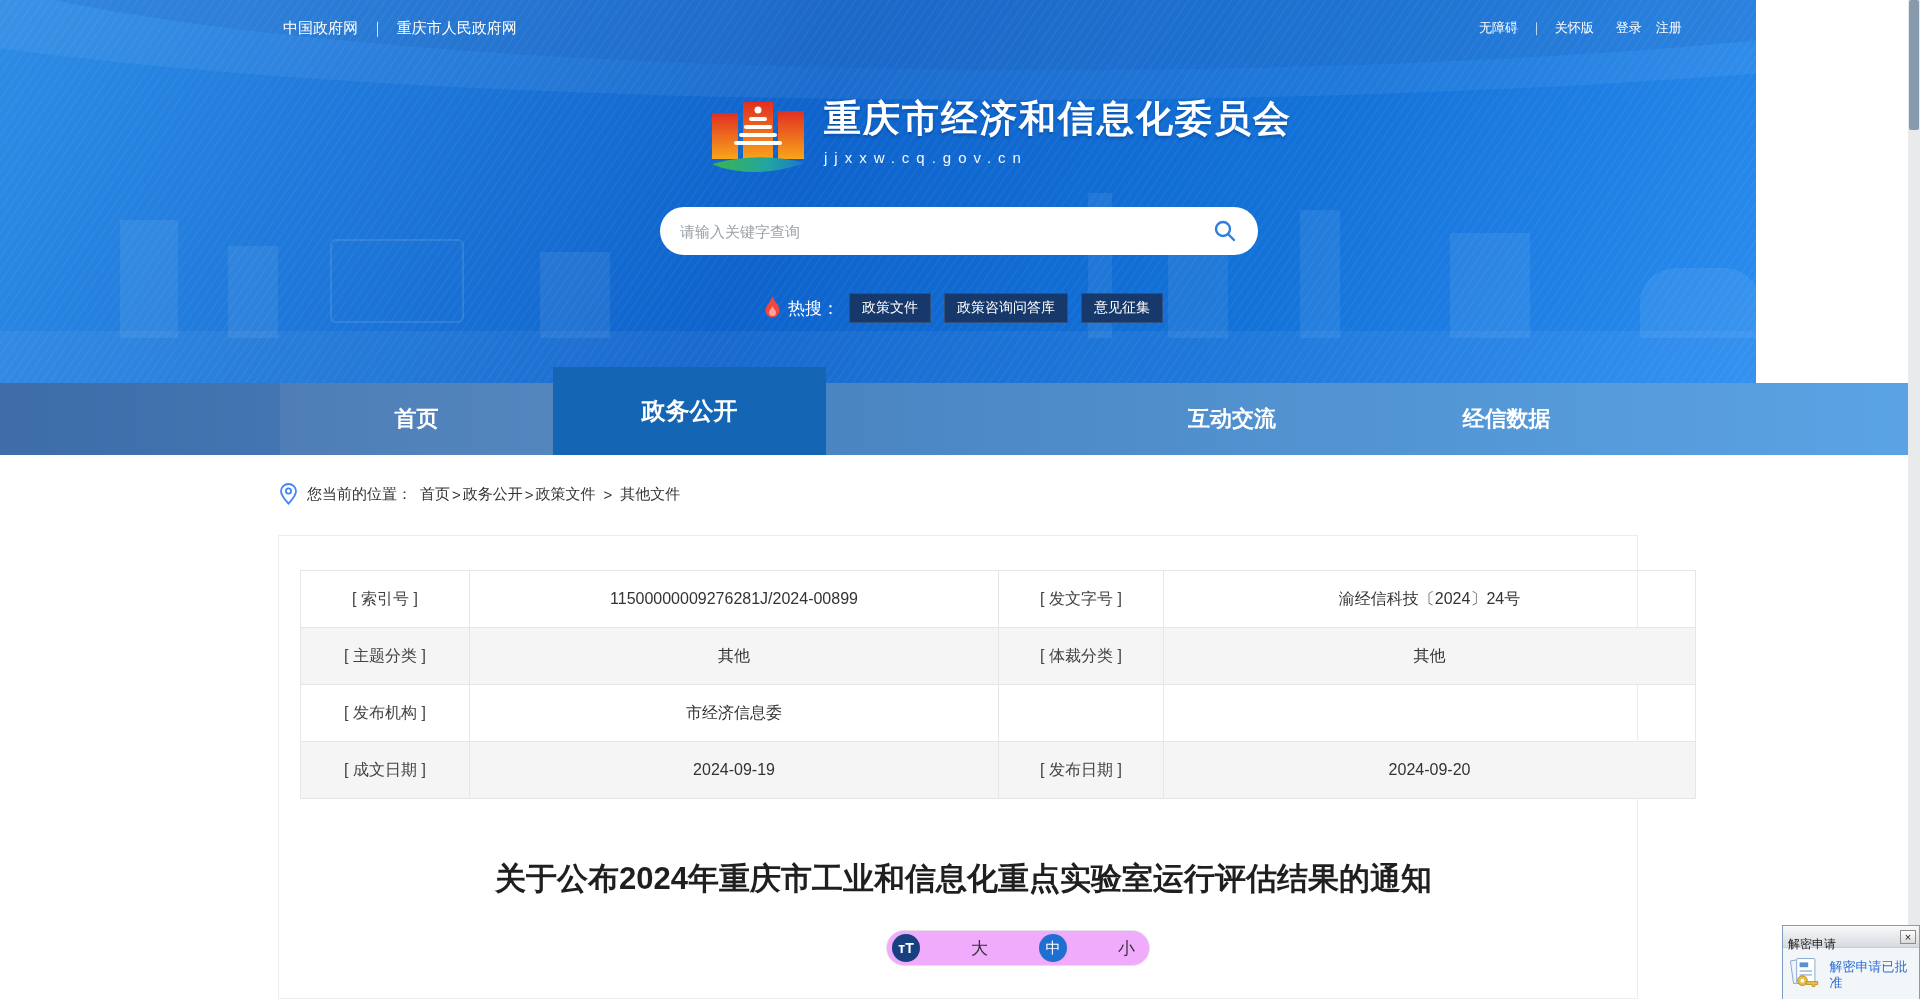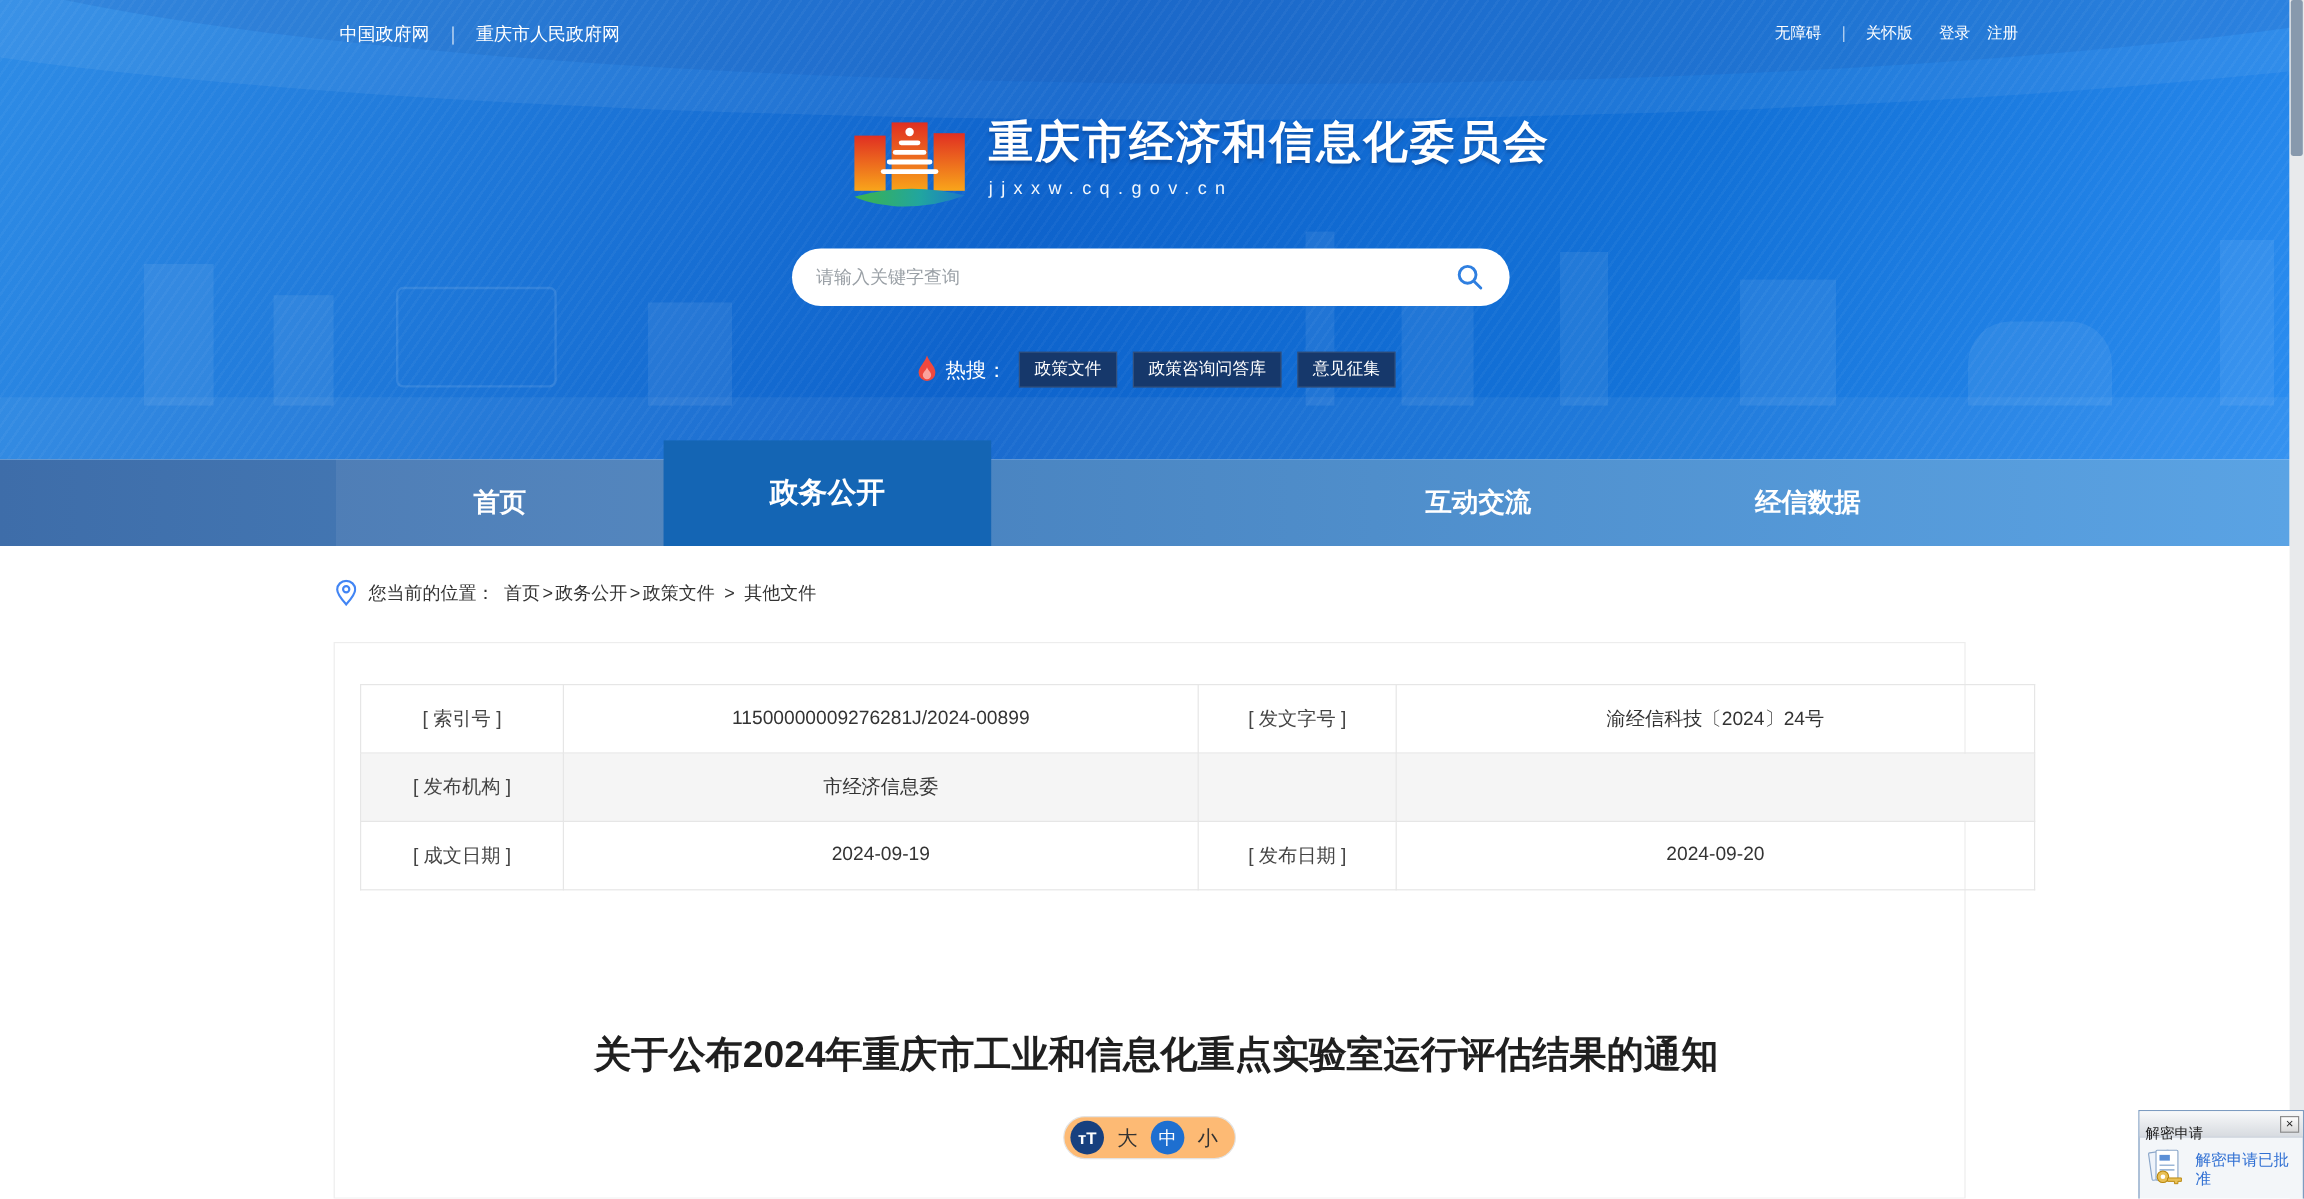--- a/index.html
+++ b/index.html
@@ -1,20 +1,20 @@
 <!DOCTYPE html>
 <html><head>
 <meta charset="utf-8">
 <style>
   html,body{margin:0;padding:0;background:#fff;}
   #page{position:relative;width:1920px;height:999px;overflow:hidden;
         font-family:"Liberation Sans","DejaVu Sans",sans-serif;background:#fff;}
 
   
-  .banner{position:absolute;left:0;top:0;width:1908px;height:383px;
+  .banner{position:absolute;left:0;top:0;width:1756px;height:383px;
     background:linear-gradient(115deg,#2e8ce6 0%,#0e63cc 45%,#1372d8 72%,#2b8df0 100%);overflow:hidden;}
   .banner .stripes{position:absolute;inset:0;
     background:repeating-linear-gradient(125deg,rgba(255,255,255,0.035) 0 2px,transparent 2px 7px);}
   .wave{position:absolute;left:-250px;top:-160px;width:2500px;height:260px;border-radius:50%;
     background:rgba(255,255,255,0.06);}
   .wave2{position:absolute;left:-100px;top:-210px;width:2300px;height:280px;border-radius:50%;
     background:rgba(13,80,170,0.18);}
   .skyband{position:absolute;left:0;bottom:0;width:100%;height:52px;background:rgba(255,255,255,0.05);}
   .bld{position:absolute;background:rgba(255,255,255,0.07);}
   .bld.o{background:transparent;border:2px solid rgba(255,255,255,0.10);}
@@ -75,22 +75,22 @@
   table.meta td{border:1px solid #e6e6e6;height:56px;text-align:center;padding:0 8px;}
   table.meta tr:nth-child(even){background:#f5f5f5;}
   td.k{color:#444;}
   .w-k1{width:152px;} .w-v1{width:512px;} .w-k2{width:148px;} .w-v2{width:515px;}
 
   
   .art-title{position:absolute;left:300px;top:858px;width:1327px;text-align:center;
     font-size:31px;font-weight:bold;color:#1f1f1f;}
 
   
-  .sizer{position:absolute;left:886px;top:930px;height:36px;background:#fdba74;border:1px solid #e3e3e3;
-    border-radius:20px;display:flex;align-items:center;padding:0 5px;box-sizing:border-box;}
+  .sizer{position:absolute;left:886px;top:930px;height:36px;background:#f0abfc;border:1px solid #e3e3e3;
+    border-radius:20px;display:flex;align-items:center;padding:0 5px;box-sizing:border-box;gap:40px;}
   .sz-circle{width:28px;height:28px;border-radius:50%;display:flex;align-items:center;justify-content:center;
     color:#fff;cursor:pointer;flex:0 0 auto;}
   .sz-tt{background:#17407f;font-size:14px;font-weight:bold;}
   .sz-mid{background:#1e6fd0;font-size:15px;}
   .sz-txt{font-size:17px;color:#333;margin:0 11px;cursor:pointer;}
   .sz-txt.last{margin-right:9px;}
 
   
   .sb-track{position:absolute;left:1908px;top:0;width:12px;height:999px;background:#e8eaec;}
   .sb-thumb{position:absolute;left:1px;top:0;width:10px;height:130px;background:#8799ad;border-radius:2px;
@@ -221,20 +221,26 @@
 
   <table class="meta">
     <tbody>
         <tr>
       <td class="k w-k1">[ 索引号 ]</td>
       <td class="w-v1">11500000009276281J/2024-00899</td>
       <td class="k w-k2">[ 发文字号 ]</td>
       <td class="w-v2">渝经信科技〔2024〕24号</td>
     </tr>
     <tr>
+      <td class="k">[ 主题分类 ]</td>
+      <td>其他</td>
+      <td class="k">[ 体裁分类 ]</td>
+      <td>其他</td>
+    </tr>
+    <tr>
       <td class="k">[ 发布机构 ]</td>
       <td>市经济信息委</td>
       <td class="k"></td>
       <td></td>
     </tr>
     <tr>
       <td class="k">[ 成文日期 ]</td>
       <td>2024-09-19</td>
       <td class="k">[ 发布日期 ]</td>
       <td>2024-09-20</td>

